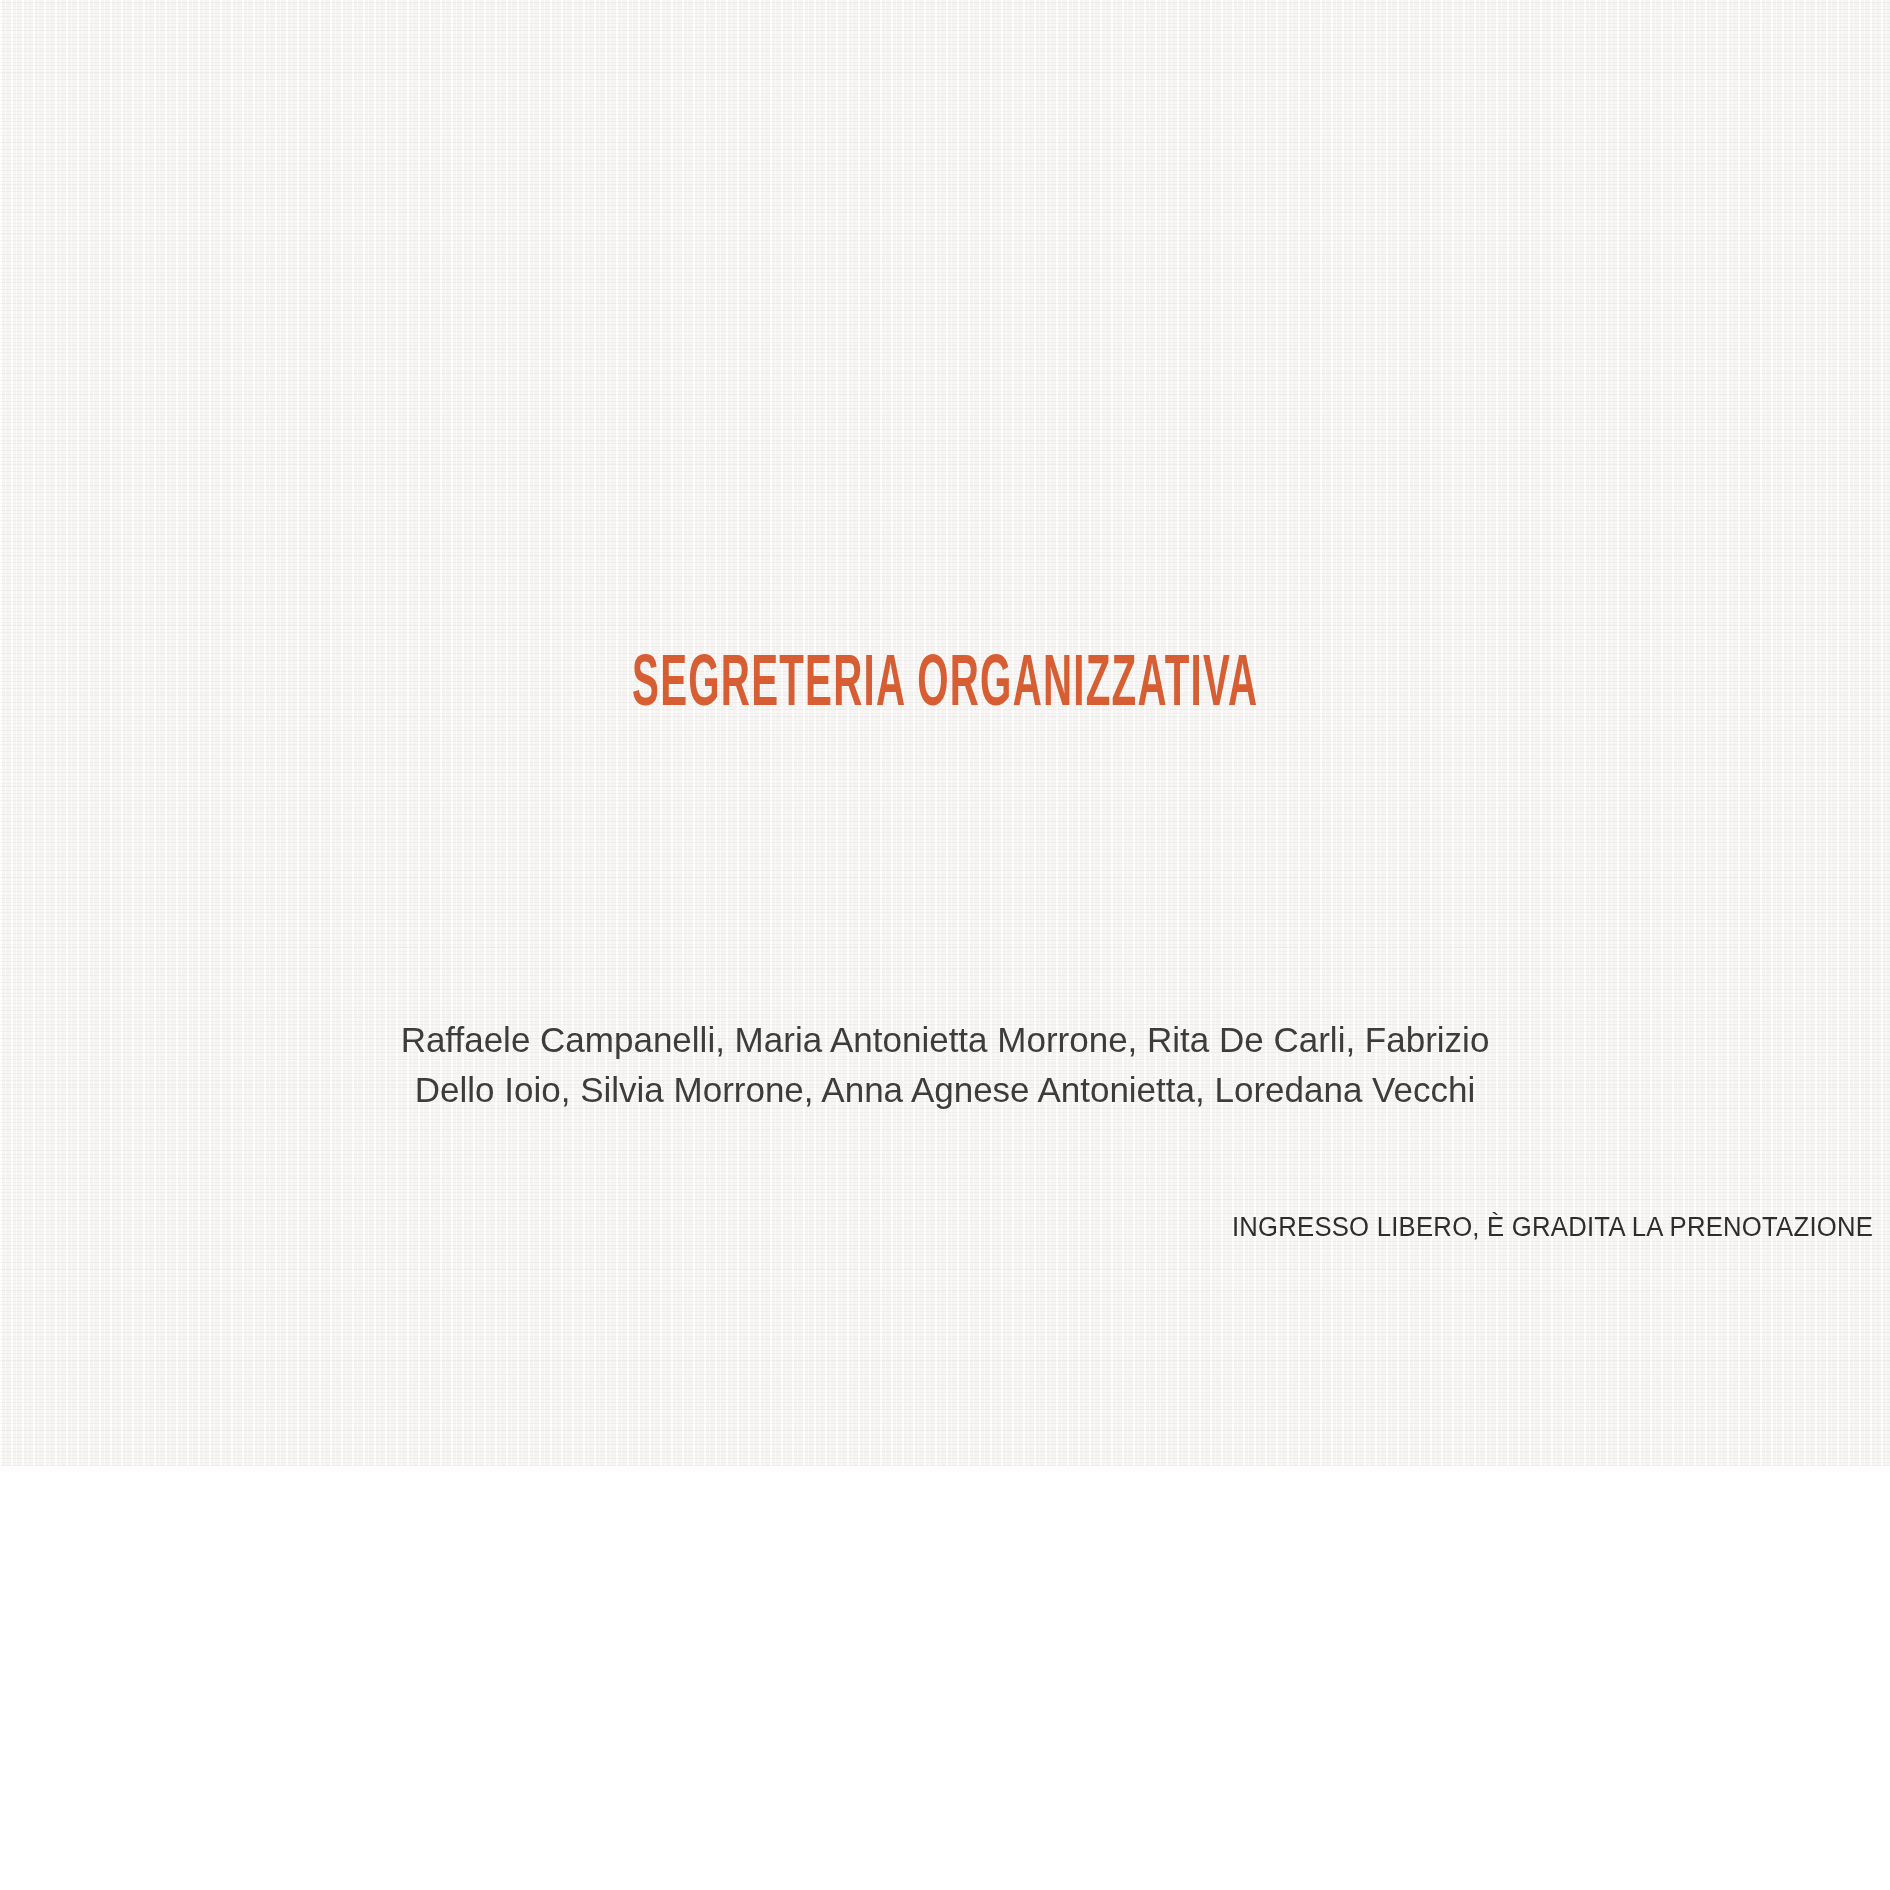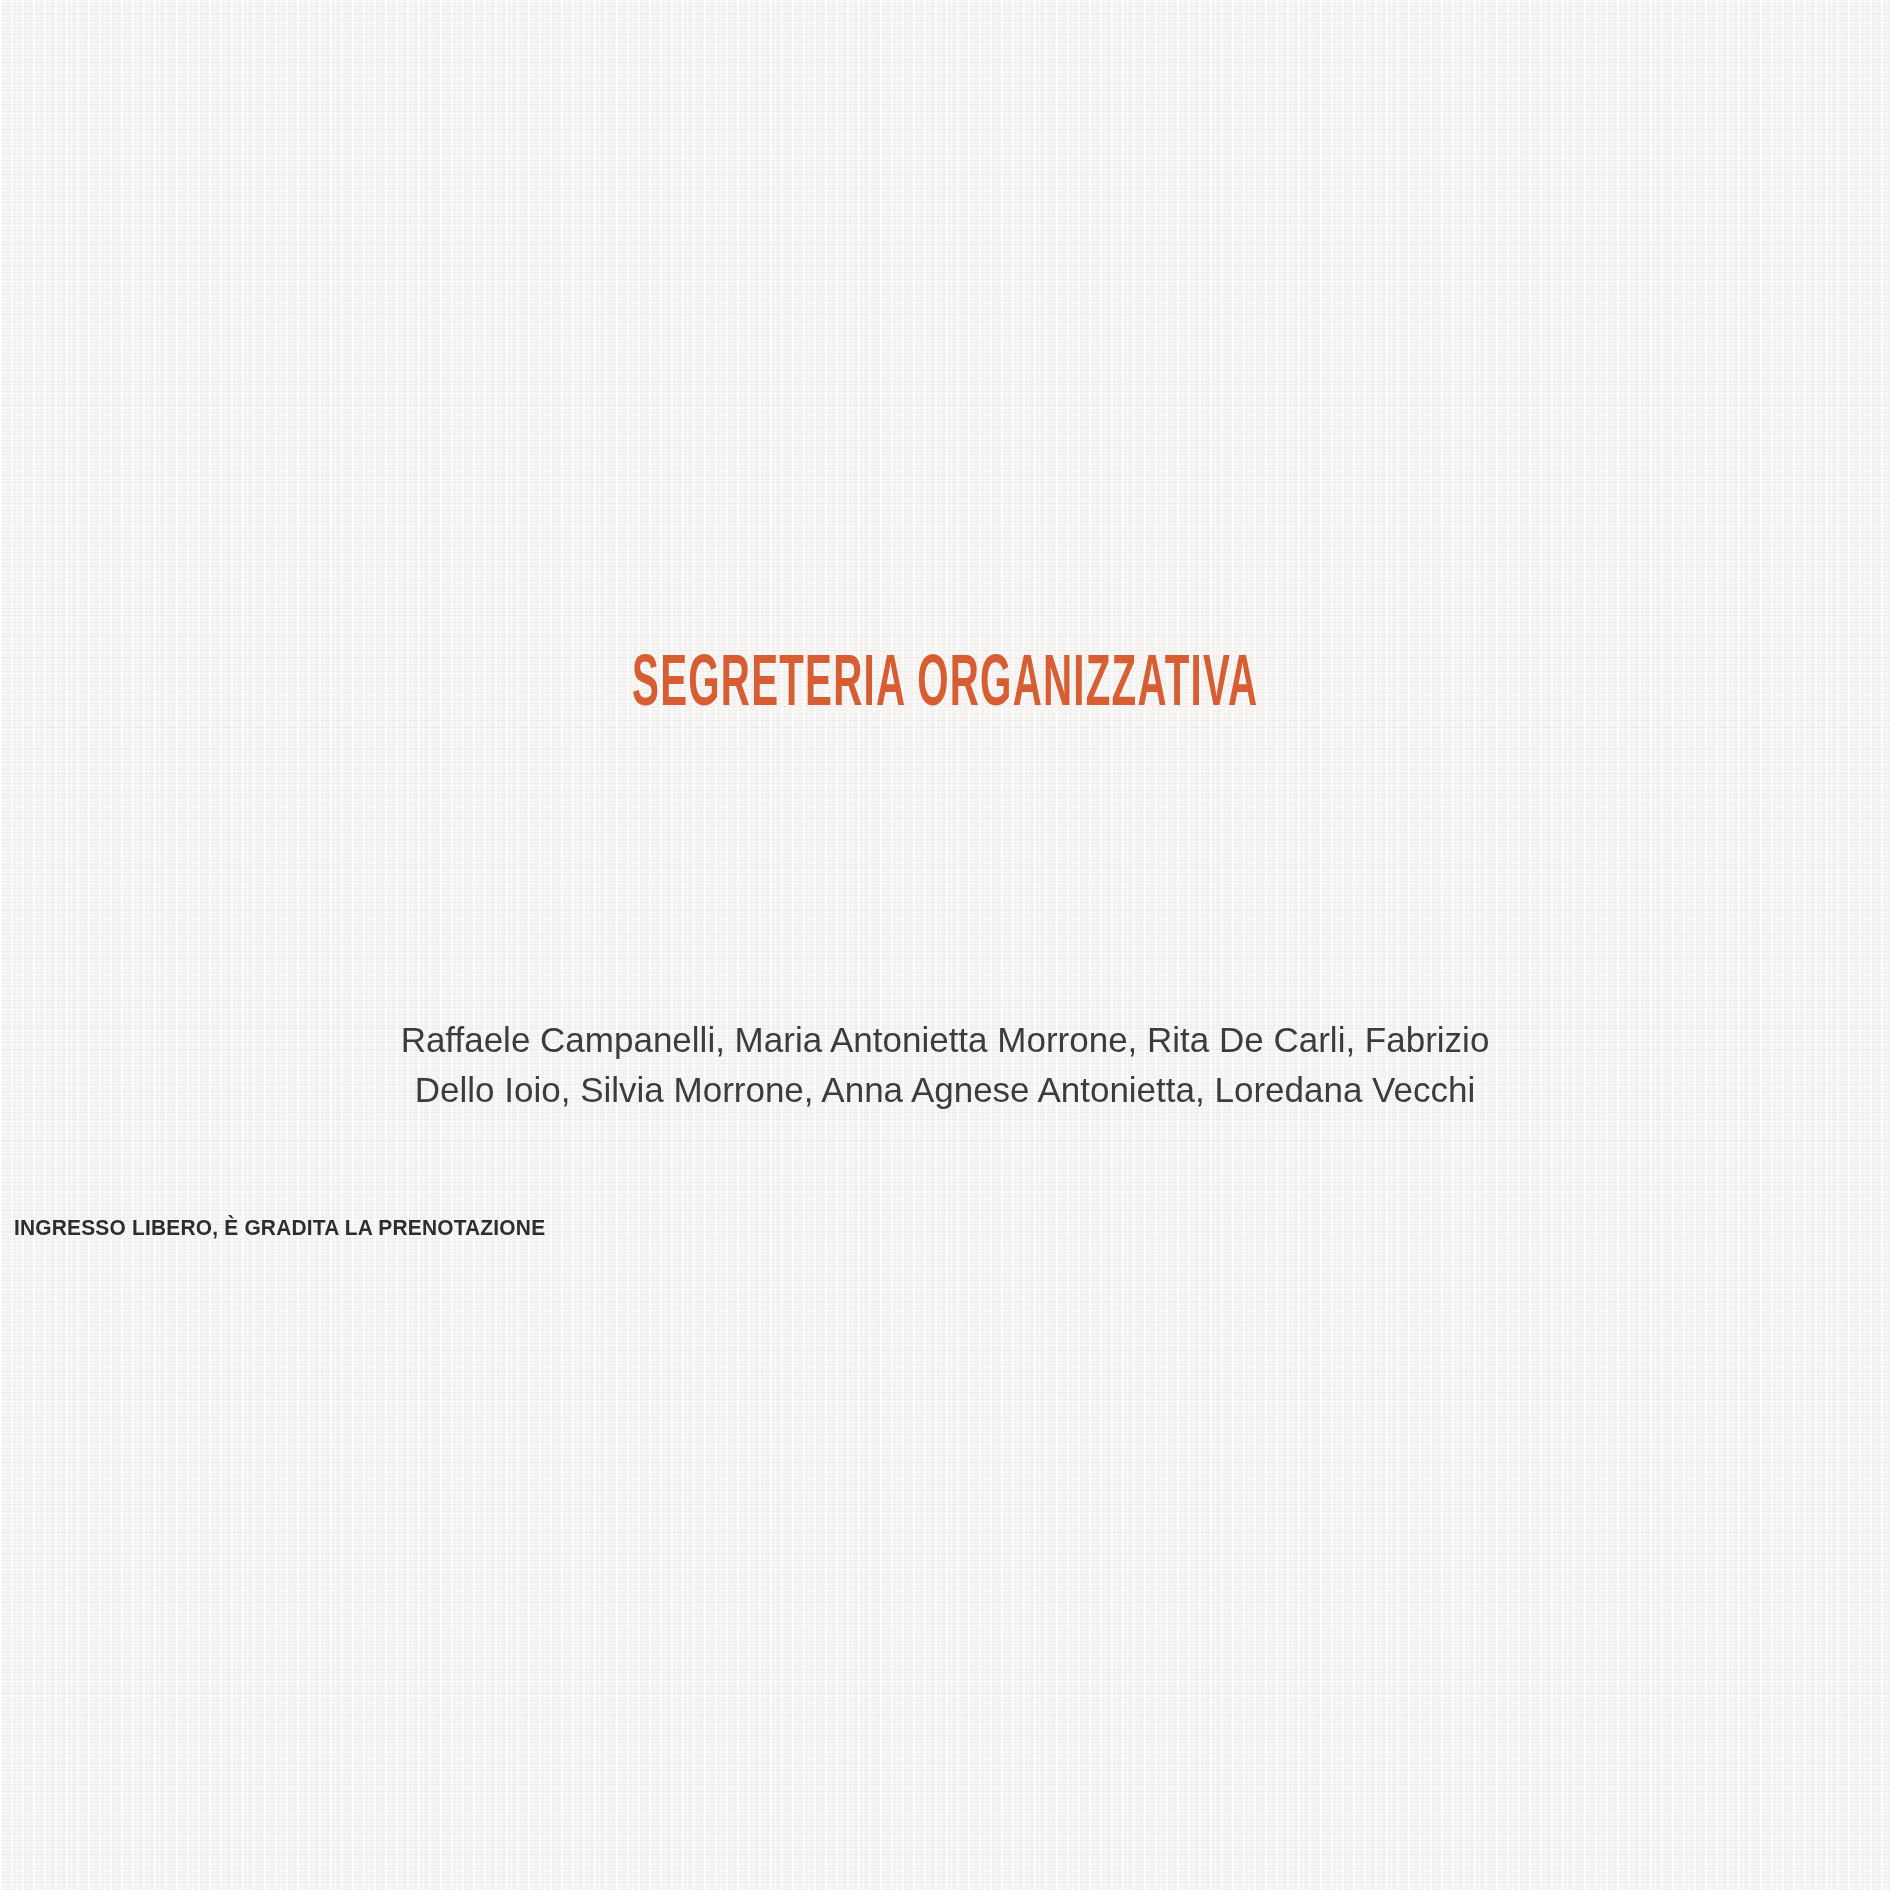--- a/index.html
+++ b/index.html
@@ -2,21 +2,21 @@
 <html><head>
 <meta charset="utf-8">
 <style>
   html, body {
     margin: 0;
     padding: 0;
   }
   .page {
     position: relative;
     width: 1890px;
-    height: 1890px;
+    height: 1466px;
     overflow: hidden;
     font-family: "Liberation Sans", "DejaVu Sans", sans-serif;
     background-color: #f6f5f3;
     background-image:
       repeating-linear-gradient(0deg,
         rgba(70, 68, 62, 0.05) 0px, rgba(70, 68, 62, 0.05) 1px,
         rgba(0,0,0,0) 1px, rgba(0,0,0,0) 3px,
         rgba(70, 68, 62, 0.03) 3px, rgba(70, 68, 62, 0.03) 4px,
         rgba(0,0,0,0) 4px, rgba(0,0,0,0) 7px),
       repeating-linear-gradient(90deg,
@@ -60,24 +60,24 @@
   }
   .org-block { top: 722px; }
   .sci-block { top: 1015px; }
   .title-org { top: 644px; }
   .title-sci { top: 942px; }
   .note-line {
     position: absolute;
     left: 0;
     width: 100%;
     top: 1214px;
-    text-align: left;
-    font-size: 22px;
+    text-align: right;
+    font-size: 27px;
     line-height: 27px;
-    font-weight: 700;
+    font-weight: 400;
     color: #2d2d2d;
     white-space: nowrap;
   }
   .note-line .cond {
     display: inline-block;
     transform-origin: 50% 50%;
     transform: scaleX(0.95);
     letter-spacing: 0.01em;
   }
 </style>

